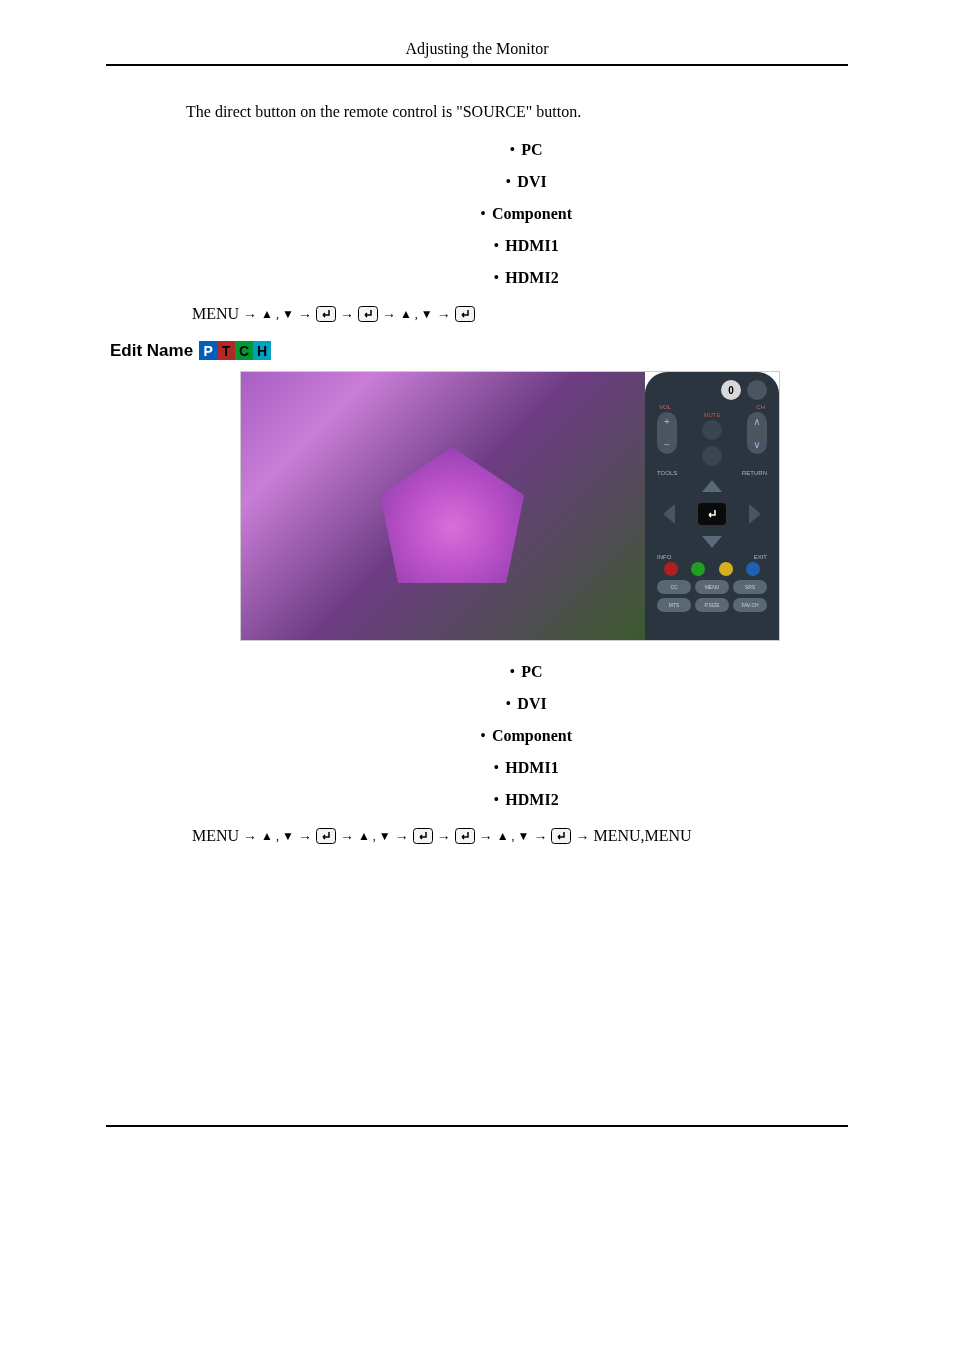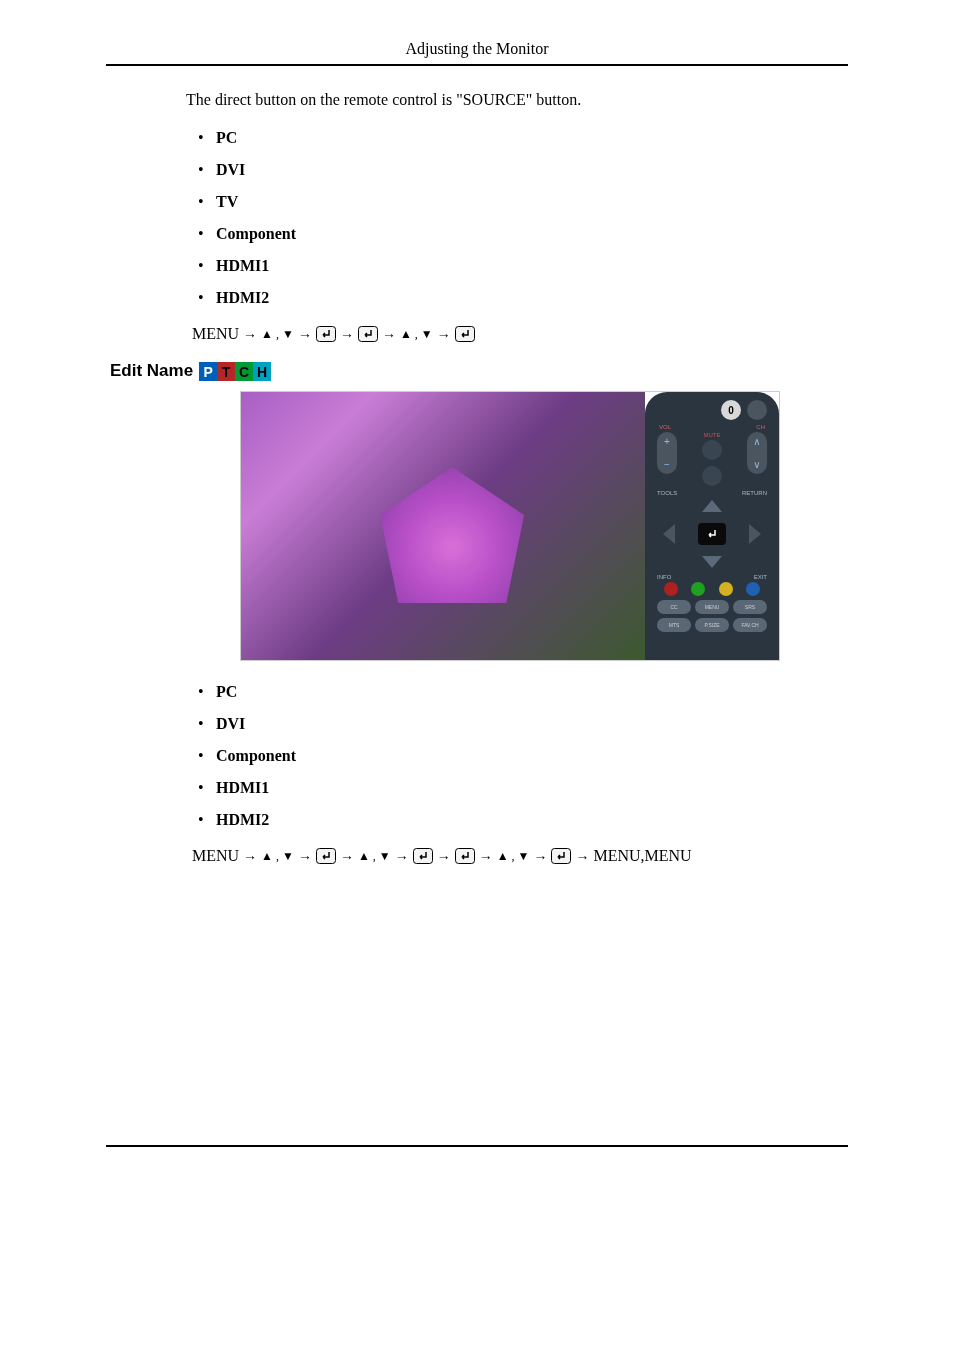--- a/index.html
+++ b/index.html
@@ -12,40 +12,41 @@
       background: #ffffff;
       width: 954px;
       margin: 0 auto;
       padding: 0;
     }
     .page {
       padding: 40px 106px 40px 106px;
     }
     .header-line {
       border-bottom: 2px solid #000;
-      margin-bottom: 4px;
+      margin-bottom: 16px;
     }
     .header-title {
       text-align: center;
       font-size: 16px;
       padding-bottom: 6px;
     }
     .content {
       padding-top: 21px;
       padding-left: 80px;
       padding-right: 0;
     }
     .intro {
       font-size: 16px;
       margin-bottom: 20px;
     }
     ul.options {
       list-style: none;
       padding-left: 12px;
       margin-bottom: 18px;
+      text-align: center;
     }
     ul.options li {
       margin-bottom: 14px;
       font-size: 16px;
     }
     ul.options li .bullet {
       display: inline-block;
       width: 18px;
     }
     ul.options li .label {
@@ -72,21 +73,21 @@
       display: inline-flex;
       align-items: center;
       justify-content: center;
     }
     .section-heading {
       margin-left: -76px;
       font-family: Arial, Helvetica, sans-serif;
       font-weight: bold;
       font-size: 17px;
       display: flex;
-      align-items: flex-end;
+      align-items: flex-start;
       gap: 6px;
       margin-bottom: 10px;
     }
     .badge-row {
       display: inline-flex;
       gap: 0;
     }
     .badge {
       display: inline-flex;
       align-items: center;
@@ -170,21 +171,20 @@
   <div class="header-line">
     <div class="header-title">Adjusting the Monitor</div>
   </div>
 
   <div class="content">
     <p class="intro">The direct button on the remote control is "SOURCE" button.</p>
 
     <ul class="options">
       <li><span class="bullet">•</span><span class="label">PC</span></li>
       <li><span class="bullet">•</span><span class="label">DVI</span></li>
-      <li><span class="bullet">•</span><span class="label">TV</span></li>
       <li><span class="bullet">•</span><span class="label">Component</span></li>
       <li><span class="bullet">•</span><span class="label">HDMI1</span></li>
       <li><span class="bullet">•</span><span class="label">HDMI2</span></li>
     </ul>
 
     <div class="menu-path">
       <span class="txt">MENU</span>
       <span class="arrow-icon">→</span>
       <span class="up-down">▲ , ▼</span>
       <span class="arrow-icon">→</span>

